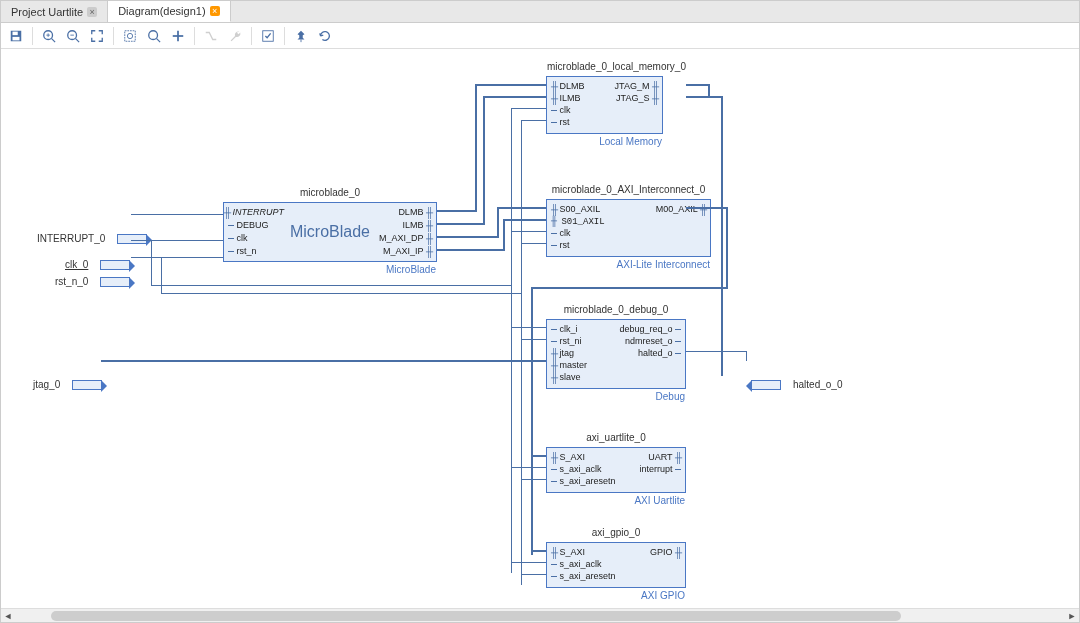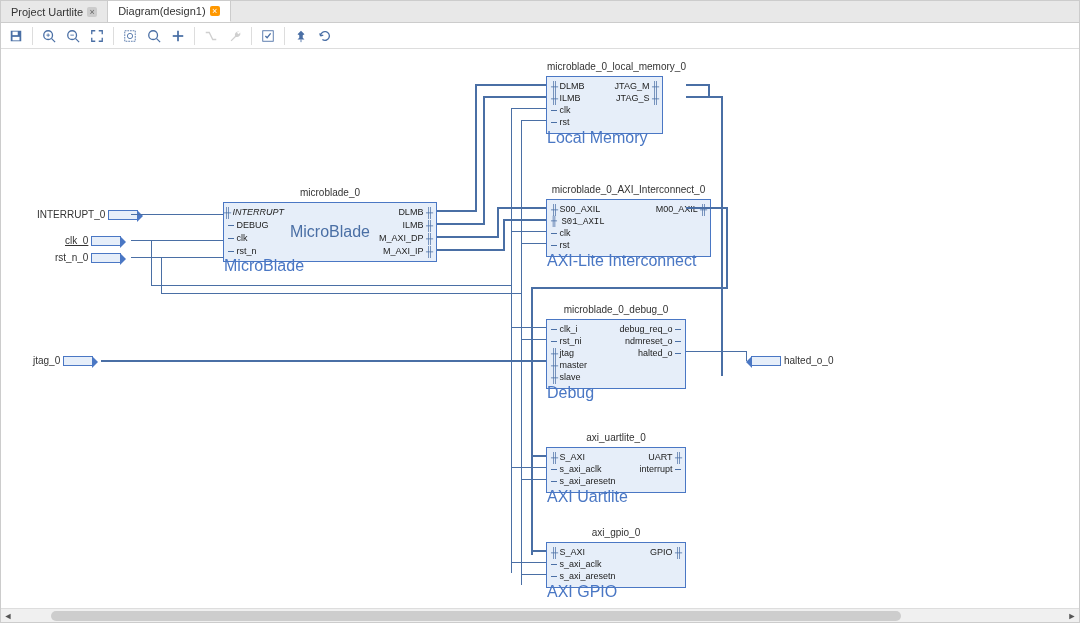--- a/index.html
+++ b/index.html
@@ -19,30 +19,30 @@
   .canvas { position: absolute; inset: 0; }
   .scrollbar-h { position: absolute; bottom: 0; left: 0; right: 0; height: 14px; background: #f0f0f0; border-top: 1px solid #ddd; }
   .scrollbar-h .thumb { position: absolute; left: 50px; width: 850px; height: 10px; top: 2px; background: #cdcdcd; border-radius: 5px; }
   .scroll-arrow { position: absolute; top: 0; width: 14px; height: 14px; display: flex; align-items: center; justify-content: center; color: #555; font-size: 9px;}
   .scroll-arrow.left { left: 0; }
   .scroll-arrow.right { right: 0; }
 
   
   .blk { position: absolute; border: 1px solid #4a77c4; background: #e6eef9; }
   .blk .title { position: absolute; top: -16px; left: 0; right: 0; text-align: center; font-size: 10px; color: #333; }
-  .blk .subtitle { position: absolute; bottom: -14px; left: 0; right: 0; text-align: left; font-size: 16px; color: #4a77c4; }
+  .blk .subtitle { position: absolute; bottom: -14px; left: 17px; right: 0; text-align: right; font-size: 10px; color: #4a77c4; }
   .blk .bigname { position: absolute; inset: 0; display: flex; align-items: center; justify-content: center; font-size: 16px; color: #4a6fa5; }
   .port { position: absolute; font-size: 9px; white-space: nowrap; color: #222; }
   .port.l { text-align: left; }
   .port.r { text-align: right; }
   .busmark { display:inline-block; vertical-align:middle; color:#4a6fa5; font-weight:bold; font-size:10px; letter-spacing:-1px;}
   .pin  { display:inline-block; vertical-align:middle; width:6px; height:1px; background:#4a6fa5;}
 
   
-  .ext { position: absolute; font-size: 10px; color: #333; display:flex; align-items:center; gap:3px;}
+  .ext { position: absolute; font-size: 10px; color: #333; display:flex; align-items:center; gap:12px;margin-top:24px;}
   .ext .shape { width: 30px; height: 10px; border: 1px solid #4a77c4; background:#e6eef9; position:relative;}
   .ext .shape.in::after { content:""; position:absolute; right:-6px; top:-1px; border-top:6px solid transparent; border-bottom:6px solid transparent; border-left:6px solid #4a77c4;}
   .ext .shape.out::before { content:""; position:absolute; left:-6px; top:-1px; border-top:6px solid transparent; border-bottom:6px solid transparent; border-right:6px solid #4a77c4;}
 
   .wire { position:absolute; background:#4a6fa5; }
   .wire.h { height:1px; }
   .wire.v { width:1px; }
 
   .watermark { position:absolute; right:20px; bottom:24px; opacity:.5; display:flex; align-items:center; gap:6px; font-size:20px; color:#555; font-weight:500;}
   .watermark .bubble { width:26px; height:22px; border:2px solid #888; border-radius:40% 40% 40% 0; position:relative;}

